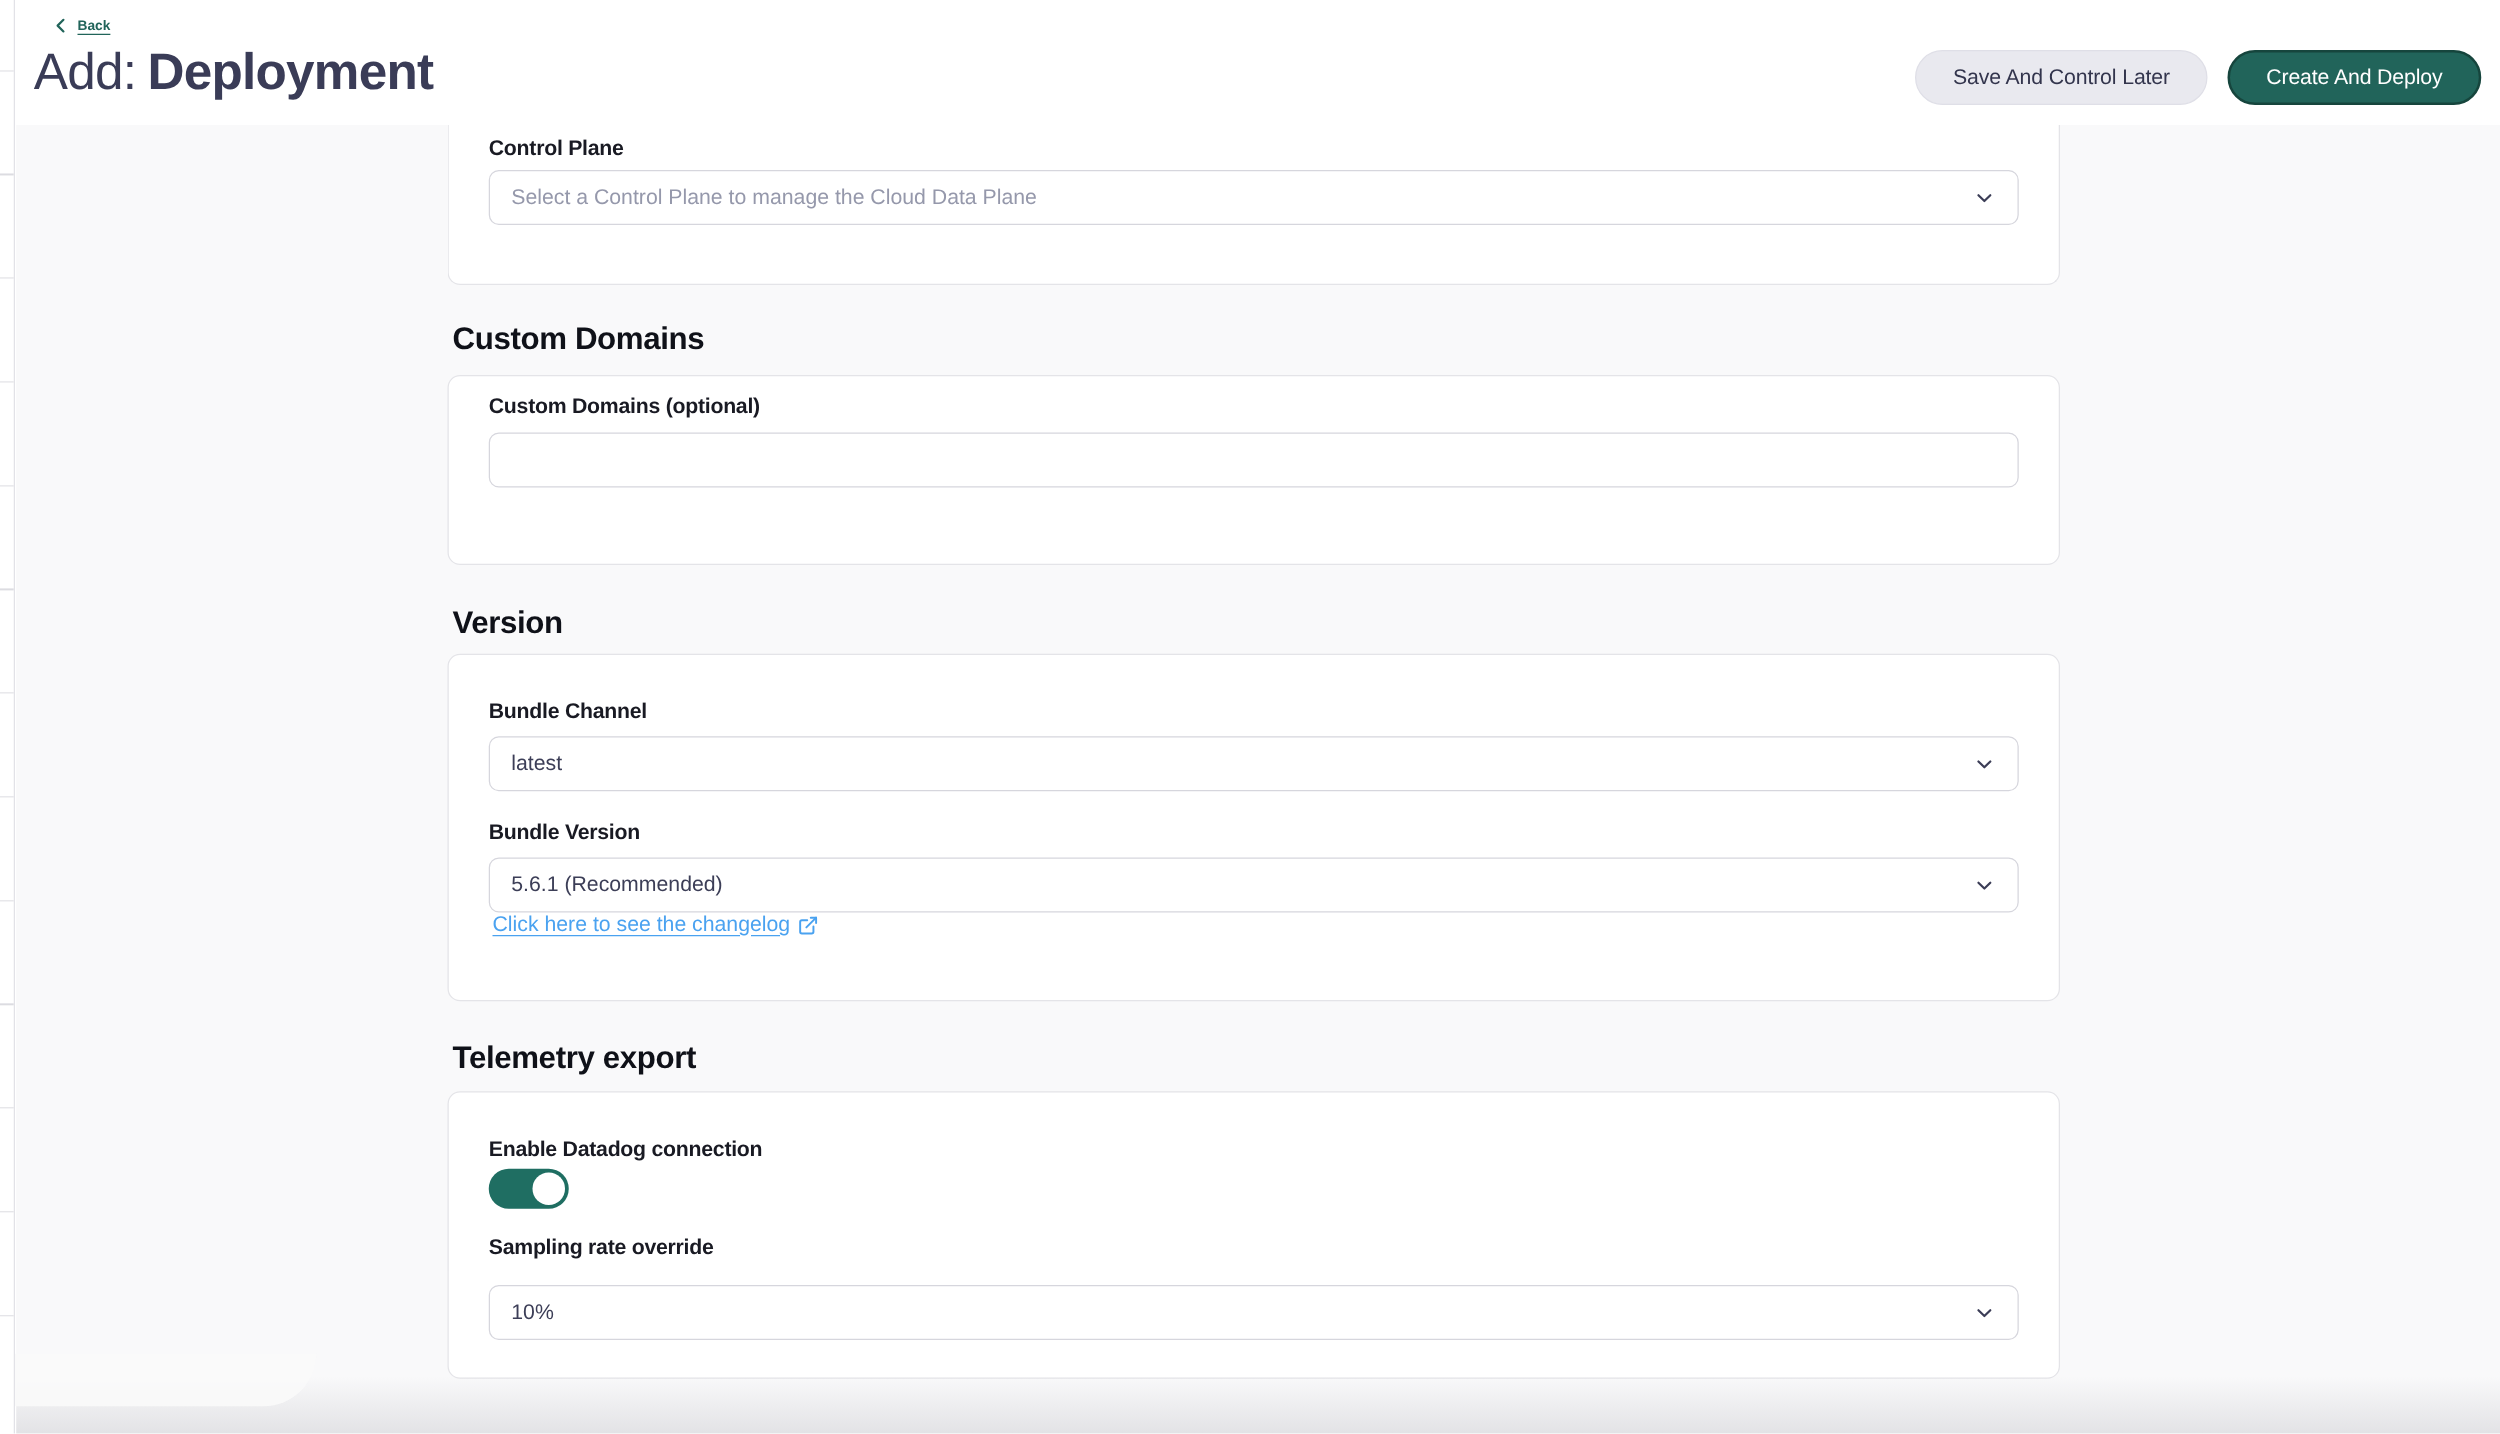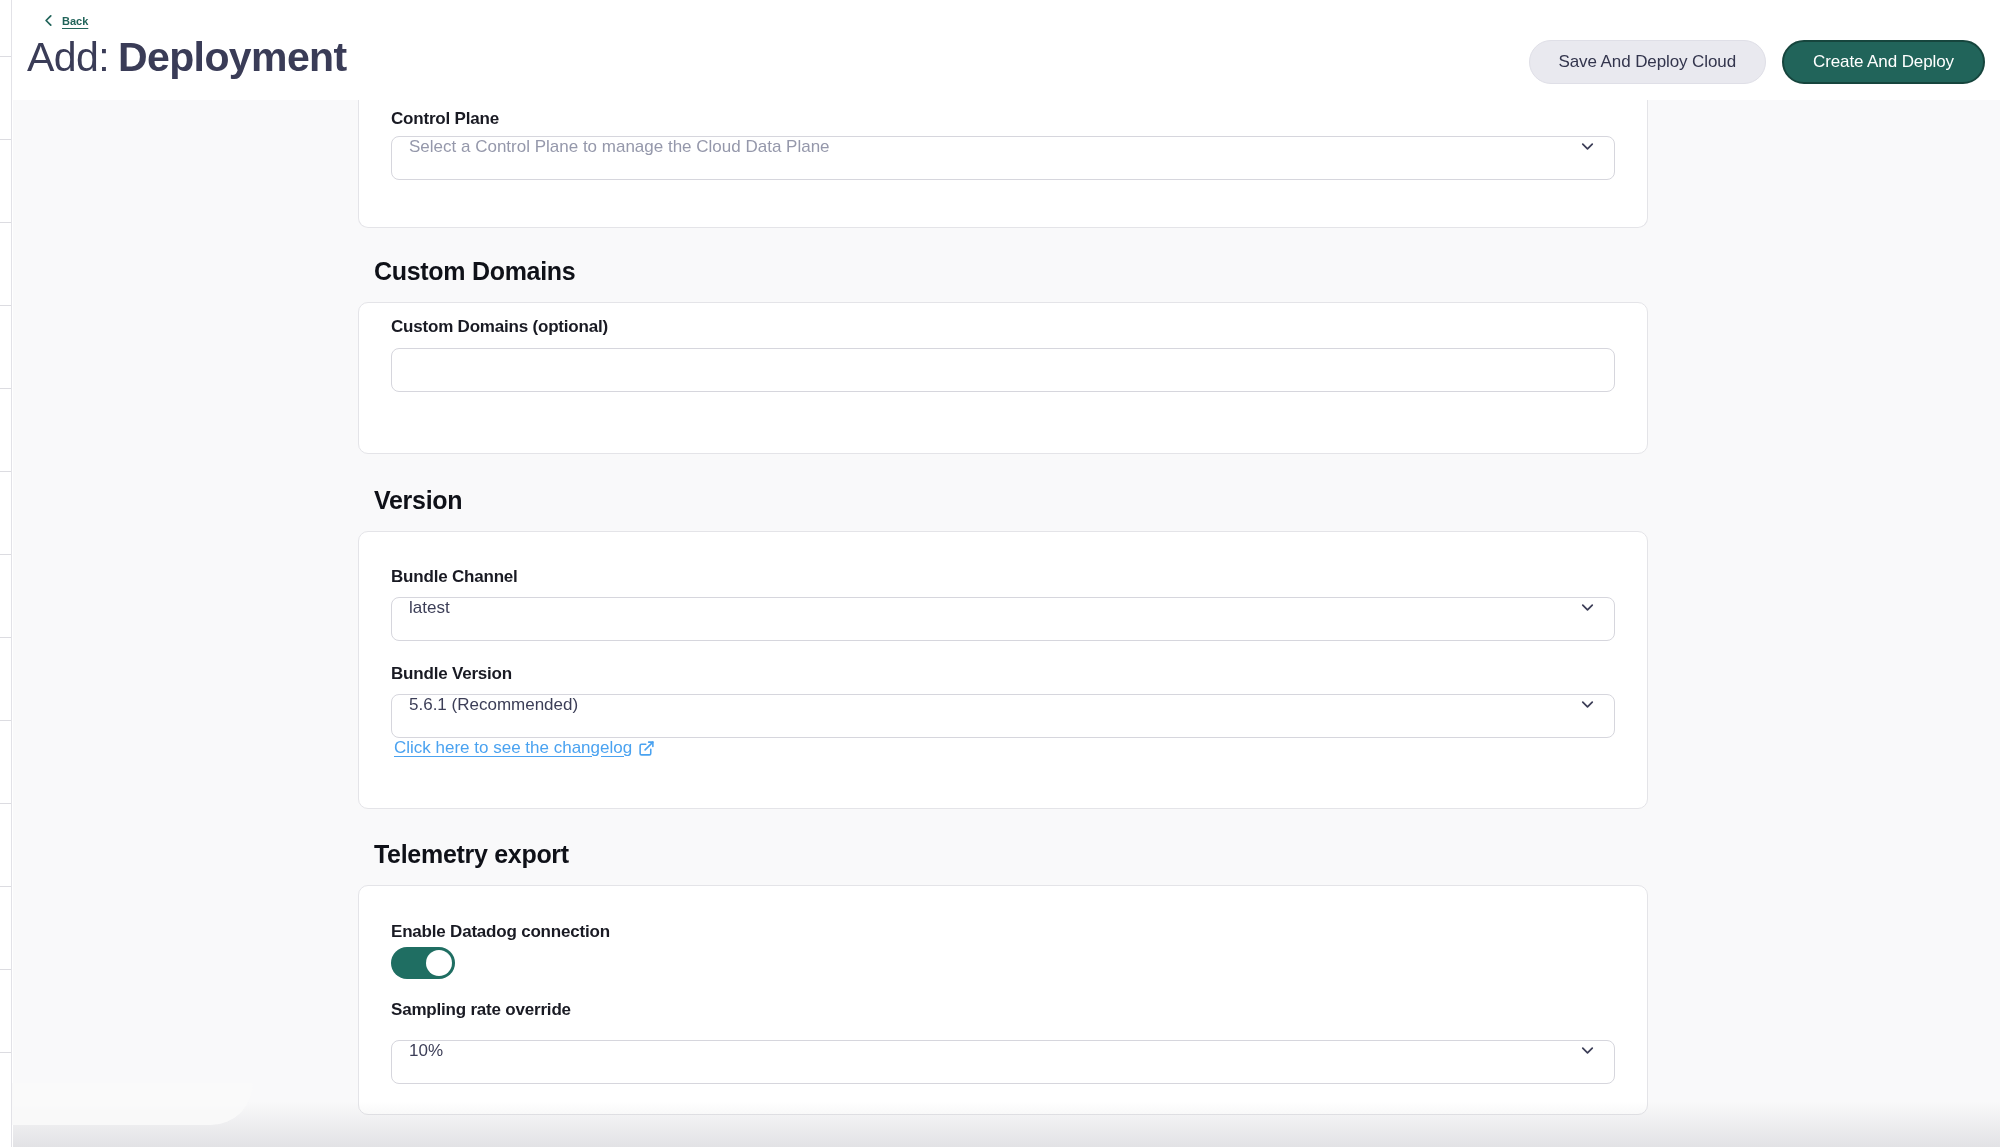--- a/index.html
+++ b/index.html
@@ -35,26 +35,26 @@
   .btn-primary { background:var(--brand-teal,#21645a); color:#ffffff; border:2px solid #16453d; }
 
   
   .content { position:absolute; top:100px; left:13px; right:0; bottom:0; background:var(--content-bg,#f9f9fa); z-index:1; }
   .form-col { position:absolute; left:345px; top:0; width:1290px; }
 
   .card { width:1290px; background:#ffffff; border:1px solid var(--card-border,#e4e4e8);
     border-radius:10px; padding:0 32px; }
   .card-cut { border-top:none; border-top-left-radius:0; border-top-right-radius:0; }
 
-  .section-heading { margin:16px; font-size:25px; font-weight:700; color:#0f1118; letter-spacing:-0.3px; line-height:30px; }
+  .section-heading { margin:4px; font-size:25px; font-weight:700; color:#0f1118; letter-spacing:-0.3px; line-height:30px; }
 
   .field-label { font-size:17px; font-weight:700; color:#191a23; letter-spacing:-0.2px; line-height:20px; }
 
   .select { height:44px; width:100%; border:1px solid var(--input-border,#d6d6dd); border-radius:8px;
-    background:#ffffff; display:flex; align-items:flex-start; justify-content:space-between;
+    background:#ffffff; display:flex; align-items:center; justify-content:space-between;
     padding:0 17px; font-size:17px; color:#3c3e57; cursor:pointer; }
   .select .chev { flex:none; display:flex; margin-left:12px; }
   .placeholder { color:var(--placeholder,#9598ab); }
 
   .text-input { width:100%; height:44px; border:1px solid var(--input-border,#d6d6dd); border-radius:8px;
     background:#ffffff; padding:0 16px; font-size:17px; color:#3c3e57; font-family:"Liberation Sans", sans-serif; }
 
   .toggle { width:64px; height:32px; border-radius:16px; background:#c9cdd4; position:relative; cursor:pointer; }
   .toggle.on { background:var(--toggle-teal,#1f6e62); }
   .toggle .knob { position:absolute; top:3px; left:3px; width:26px; height:26px; border-radius:50%; background:#ffffff; }
@@ -101,21 +101,21 @@
         <svg width="14" height="15" viewBox="0 0 24 24" fill="none" stroke="currentColor" stroke-width="3" stroke-linecap="round" stroke-linejoin="round">
             <polyline points="15 4 7 12 15 20"></polyline>
           </svg>
       </span>
       <span class="lbl">Back</span>
     </a>
     <div class="page-title">
       <span class="prefix">Add:</span><span class="emph">Deployment</span>
     </div>
     <div class="header-actions">
-      <button class="btn btn-secondary">Save And Deploy Cloud</button>
+      <button class="btn btn-secondary">Save And Control Later</button>
       <button class="btn btn-primary">Create And Deploy</button>
     </div>
   </div>
 
   <div class="content">
     <div class="form-col">
 
       <div class="card card-cut" id="card-control-plane">
         <div class="field-label">Control Plane</div>
         <div class="select" role="combobox">

